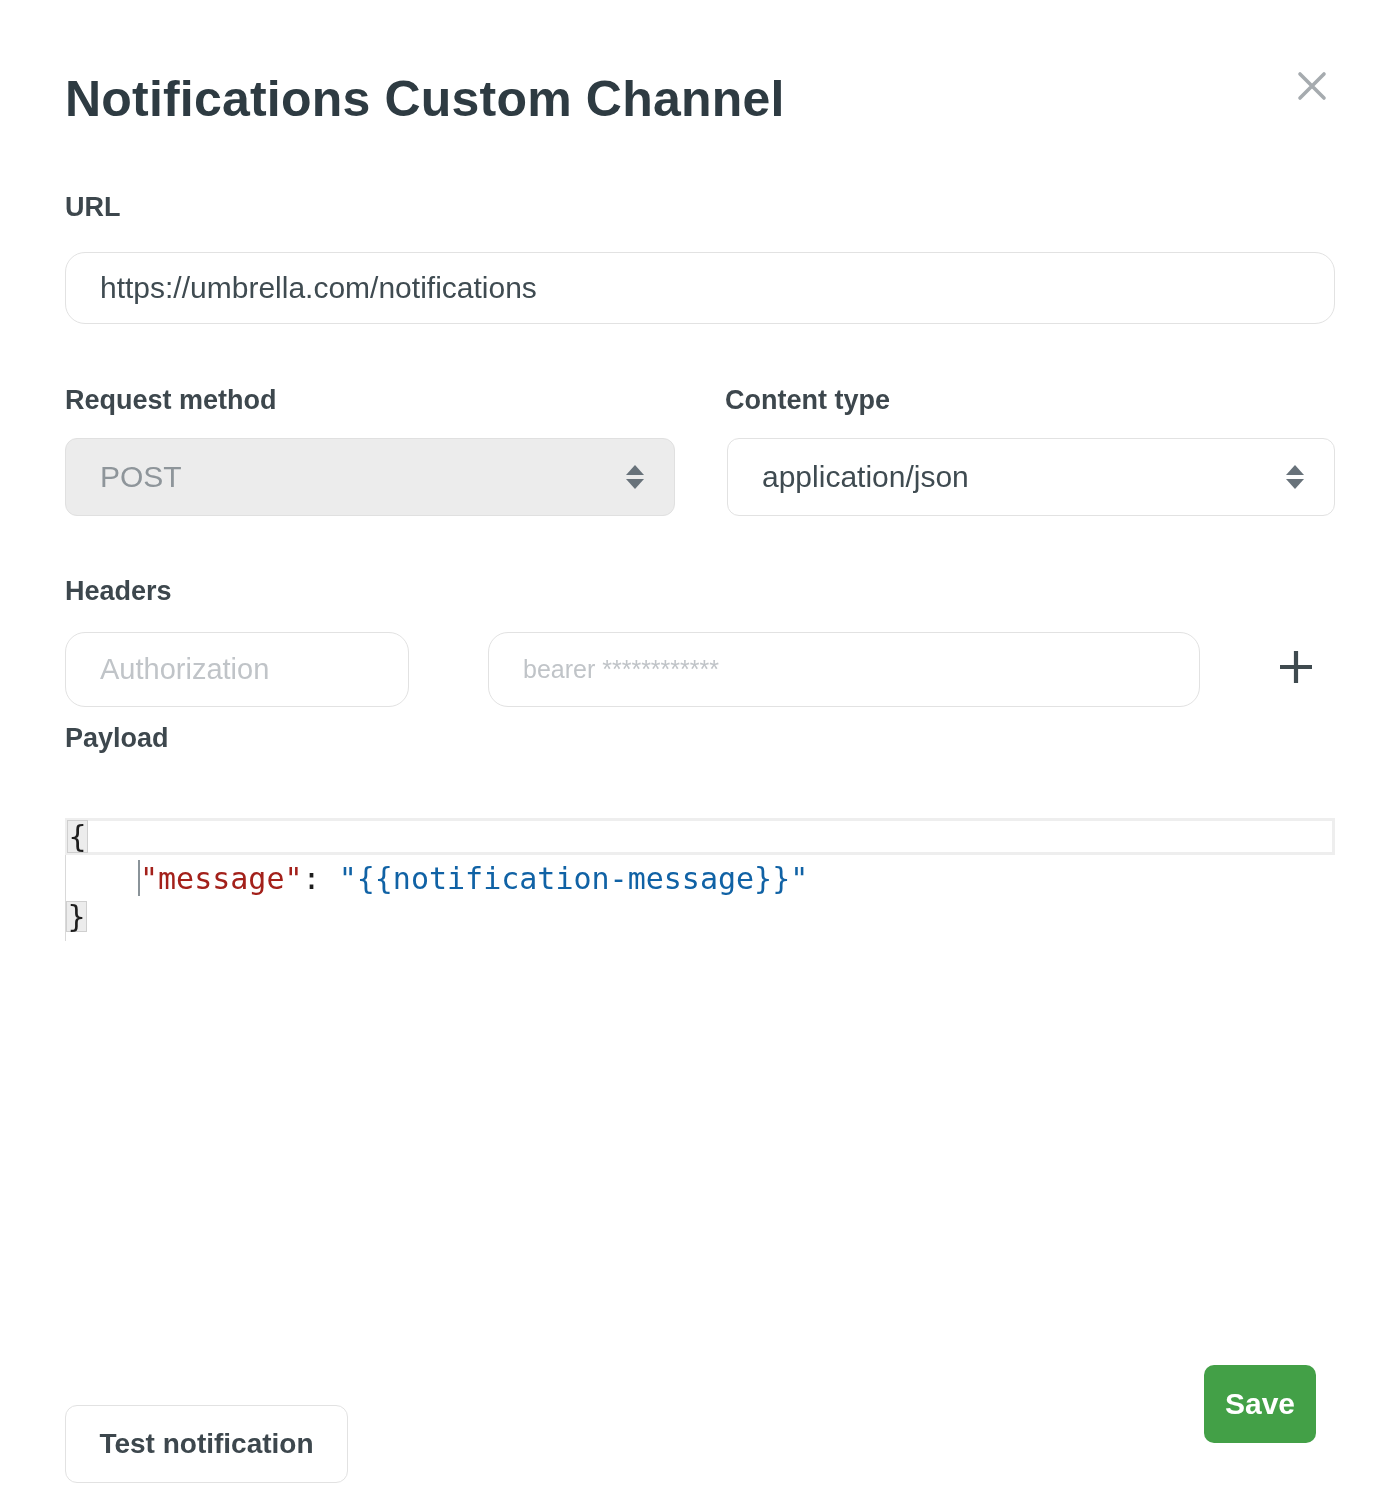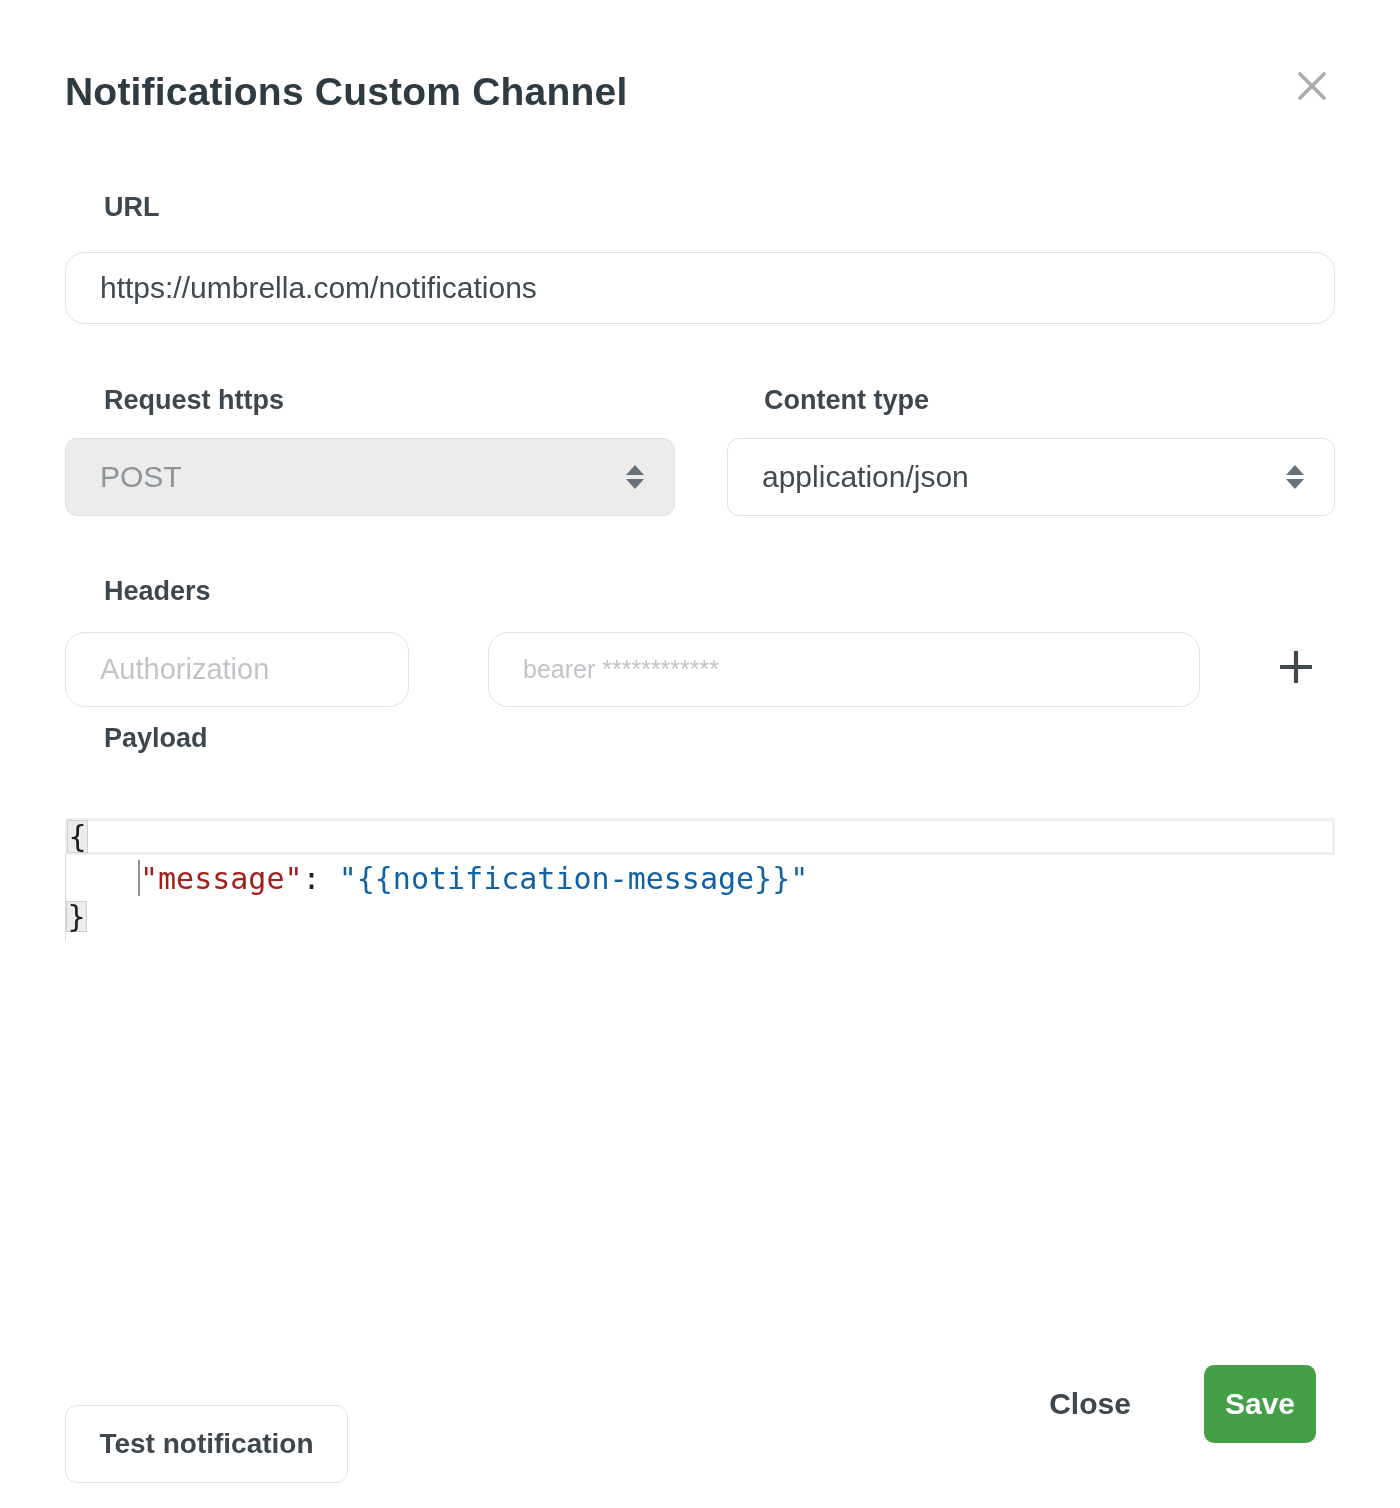--- a/index.html
+++ b/index.html
@@ -1,23 +1,23 @@
 <!DOCTYPE html>
 <html><head>
 <meta charset="utf-8">
 <style>
   * { margin:0; padding:0; box-sizing:border-box; }
   html,body { background:#ffffff; }
   body { font-family:"Liberation Sans","DejaVu Sans",sans-serif; color:#3d474d; }
   .stage { position:relative; width:1400px; height:1508px; background:#fff; overflow:hidden; }
 
-  .dlg-title { position:absolute; left:65px; top:70px; font-size:39px; font-weight:700; color:#2e3b42; letter-spacing:0.2px; }
+  .dlg-title { position:absolute; left:65px; top:70px; font-size:50px; font-weight:700; color:#2e3b42; letter-spacing:0.2px; }
   .close-btn { position:absolute; left:1288px; top:64px; width:48px; height:48px; display:flex; align-items:center; justify-content:center; cursor:pointer; }
 
-  .field-label { position:absolute; font-size:27px; font-weight:600; color:#3d474d;margin-left:39px; }
+  .field-label { position:absolute; font-size:27px; font-weight:600; color:#3d474d; }
 
   .text-input { position:absolute; border:1px solid #e2e2e2; border-radius:20px; background:#fff;
                 font-family:"Liberation Sans","DejaVu Sans",sans-serif; font-size:30px; color:#3f4b51;
                 padding:0 34px; outline:none; }
   .text-input::placeholder { color:#c0c4c8; opacity:1; }
 
   .select-box { position:absolute; border:1px solid #e2e2e2; border-radius:12px; background:#fff;
                 display:flex; align-items:center; padding:0 34px; font-size:30px; color:#3f4b51; cursor:pointer; }
   .select-box.disabled { background:#ececec; border-color:#e0e0e0; color:#8e959a; cursor:default; }
   .sel-arrows { position:absolute; right:30px; top:50%; transform:translateY(-50%); display:flex; flex-direction:column; align-items:center; gap:4px; }
@@ -58,21 +58,21 @@
     <span>
       <svg width="42" height="42" viewBox="0 0 42 42">
         <path d="M9 9 L33 33 M33 9 L9 33" stroke="#a6abaf" stroke-width="3.6" stroke-linecap="round" fill="none"></path>
       </svg>
     </span>
   </div>
 
   <div class="field-label" style="left:65px; top:192px;">URL</div>
   <input class="text-input" style="left: 65px; top: 252px; width: 1270px; height: 72px;" type="text" value="https://umbrella.com/notifications">
 
-  <div class="field-label" style="left:65px; top:385px;">Request https</div>
+  <div class="field-label" style="left:65px; top:385px;">Request method</div>
   <div class="field-label" style="left:725px; top:385px;">Content type</div>
 
   <div class="select-box" style="left:727px; top:438px; width:608px; height:78px;">
     <span>application/json</span>
     <span class="sel-arrows">
       <span class="tri-up"></span>
         <span class="tri-down"></span>
     </span>
   </div>
 
@@ -104,20 +104,17 @@
       <div class="pl-line2"><span class="caret"></span><span class="tok-key">"message"</span><span class="tok-sep">: </span><span class="tok-val">"{{notification-message}}"</span></div>
       <div class="pl-line3">
         <span class="brace-chip">}</span>
       </div>
     </div>
   </div>
 
   <div class="test-btn">
     <span>Test notification</span>
   </div>
-  <div class="close-text-btn">
-    <span>Close</span>
-  </div>
   <div class="save-btn">
     <span>Save</span>
   </div>
 
 </div>
 
 </body></html>

